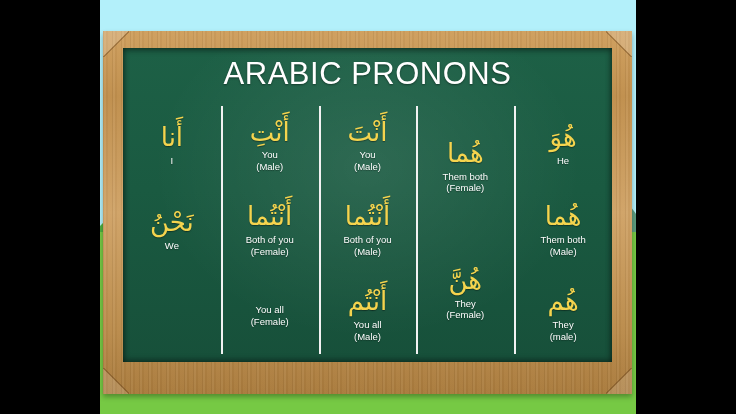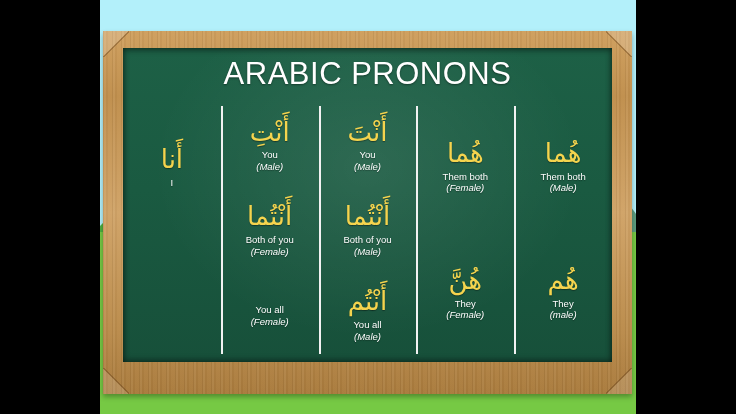--- a/index.html
+++ b/index.html
@@ -109,21 +109,21 @@
     white-space:nowrap;
   }
   .en {
     color:#ffffff;
     font-size:9.5px;
     line-height:1.25;
     text-align:center;
     margin-top:2px;
     text-shadow:0 1px 1px rgba(0,0,0,.35);
   }
-  .en .sub { display:block;font-style:italic; }
+  .en .sub { display:block; }
   .cell.empty .ar, .cell.empty .en { visibility:hidden; }
 </style>
 </head>
 <body>
 
 <div id="stage">
 
   <div id="scene">
 
     <div id="sky"></div>
@@ -147,20 +147,27 @@
         <div id="grid">
 
           <div class="col">
             <div class="cell">
               <div class="ar">أَنا</div>
               <div class="en">
                 <span>I</span>
                 <span class="sub"></span>
               </div>
             </div>
+            <div class="cell">
+              <div class="ar">نَحْنُ</div>
+              <div class="en">
+                <span>We</span>
+                <span class="sub"></span>
+              </div>
+            </div>
             <div class="cell empty">
               <div class="ar"></div>
               <div class="en">
                 <span></span>
                 <span class="sub"></span>
               </div>
             </div>
           </div>
 
           <div class="col">
@@ -221,20 +228,27 @@
             <div class="cell">
               <div class="ar">هُنَّ</div>
               <div class="en">
                 <span>They</span>
                 <span class="sub">(Female)</span>
               </div>
             </div>
           </div>
 
           <div class="col">
+            <div class="cell">
+              <div class="ar">هُوَ</div>
+              <div class="en">
+                <span>He</span>
+                <span class="sub"></span>
+              </div>
+            </div>
             <div class="cell">
               <div class="ar">هُما</div>
               <div class="en">
                 <span>Them both</span>
                 <span class="sub">(Male)</span>
               </div>
             </div>
             <div class="cell">
               <div class="ar">هُم</div>
               <div class="en">

